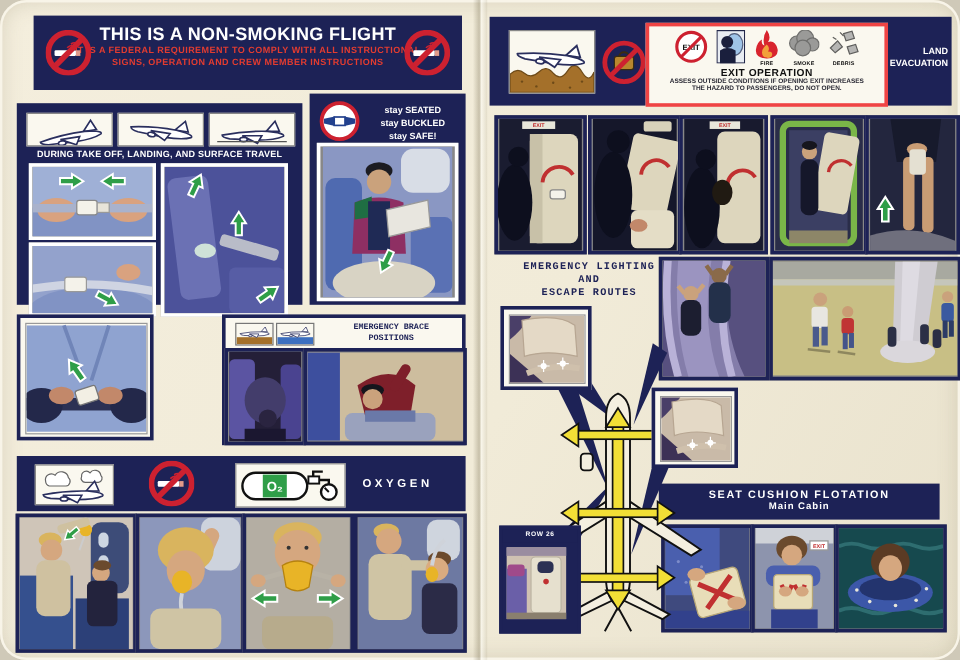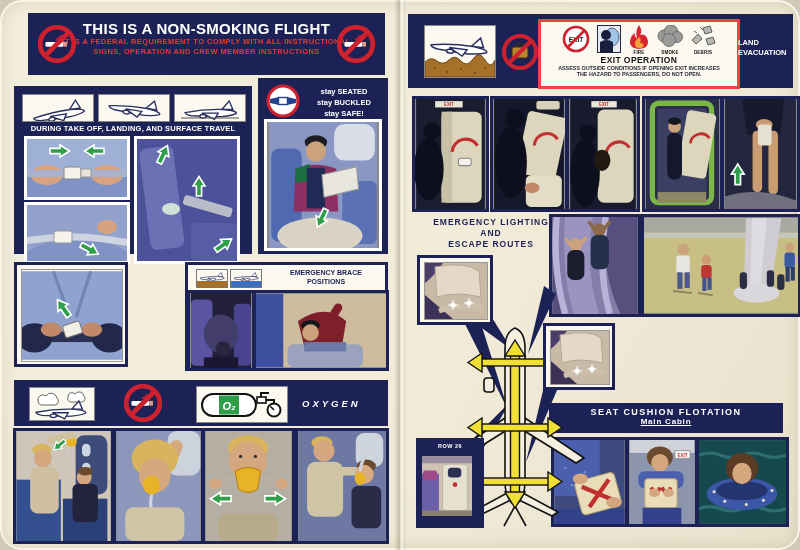--- a/index.html
+++ b/index.html
@@ -15,21 +15,21 @@
     border-radius:22px;
   }
   .abs{position:absolute;}
   .navybox{background:var(--navy);}
   .photo{position:absolute; border:3px solid var(--navy); overflow:hidden; background:#888;}
   .photo svg{display:block; width:100%; height:100%;}
   .framed{position:absolute; background:var(--white); border:3px solid var(--navy); padding:4px;}
   .framed .inner{position:relative; width:100%; height:100%; overflow:hidden; border:1px solid #999;}
   .framed .inner svg{display:block; width:100%; height:100%;}
   .wtxt{color:#fff; font-weight:bold;}
-  .ntxt{color:var(--navy); font-weight:bold;}
+  .ntxt{color:var(--navy); font-weight:bold;font-family:Liberation Mono, monospace;}
   #fold{
     left:394px; top:0; width:12px; height:550px;
     background:linear-gradient(90deg, rgba(120,110,80,0) 0%, rgba(120,110,80,.35) 45%, rgba(255,255,250,.5) 60%, rgba(120,110,80,.12) 100%);
   }
   
   #hdr{left:28px; top:13px; width:357px; height:62px; text-align:center;}
   #hdr .t{margin-top:7px; font-size:15px; letter-spacing:.3px;}
   #hdr .s{font-size:7.5px; color:#e23c30; font-weight:bold; letter-spacing:.4px; line-height:10px;}
   #hdr .s:first-of-type{margin-top:3px;}
   
@@ -39,40 +39,40 @@
   #takeoff .lbl{position:absolute; top:38px; width:100%; text-align:center; font-size:7.5px; letter-spacing:.2px;}
   
   #stay{left:258px; top:78px; width:130px; height:176px;}
   #stay .lines{position:absolute; left:46px; top:8px; width:80px; text-align:center; font-size:7.5px; line-height:11px;}
   
   #brace{left:185px; top:262px; width:203px; height:109px; padding:0;}
   #brace .top{position:absolute; left:3px; top:3px; width:197px; height:25px; background:var(--white);}
   #brace .pb{position:absolute; top:4px; width:30px; height:17px; border:1px solid #777; overflow:hidden;}
   #brace .tt{position:absolute; left:78px; top:4px; width:120px; text-align:center; font-size:7px; line-height:8.5px;}
   
-  #oxy{left:14px; top:380px; width:374px; height:46px;font-style:italic;}
+  #oxy{left:14px; top:380px; width:374px; height:46px;}
   #oxy .obox{position:absolute; background:var(--white); border:1px solid #888;}
   #oxy .olbl{position:absolute; left:288px; top:18px; width:80px; font-size:9.5px; letter-spacing:3px;}
   
   #rtop{left:408px; top:14px; width:385px; height:74px;}
   #rtop .pbox{position:absolute; left:16px; top:11px; width:70px; height:51px; background:var(--white); border:1px solid #888;}
   #exitpanel{position:absolute; left:130px; top:5px; width:196px; height:64px; background:var(--white); border:3px solid #ef4444; text-align:center;}
   #exitpanel .icons{display:flex; justify-content:center; align-items:flex-start; gap:7px; margin-top:3px; height:30px;}
   #exitpanel .ic{display:flex; flex-direction:column; align-items:center;}
   #exitpanel .ic .cap{font-size:4.5px; font-weight:bold; color:#111; margin-top:1px; letter-spacing:.2px;}
   #exitpanel .et{font-size:8.5px; font-weight:bold; color:#101010; letter-spacing:.4px; margin-top:0px;}
   #exitpanel .ew{font-size:5.4px; color:#2a2a35; line-height:6.4px; font-weight:bold;}
-  #land{position:absolute; left:330px; top:24px; width:52px; text-align:left; font-size:7.5px; line-height:10px;}
+  #land{position:absolute; left:330px; top:24px; width:52px; text-align:right; font-size:7.5px; line-height:10px;}
   
   #lighttitle{left:416px; top:217px; width:150px; text-align:center; font-size:8.5px; line-height:11px; letter-spacing:1px;}
   #row26cap{position:absolute; left:0; top:0; width:100%; height:11px; background:var(--navy); color:#fff; font-size:5.5px; font-weight:bold; text-align:center; line-height:11px; letter-spacing:.5px;}
   
   #flotbar{left:549px; top:403px; width:234px; height:30px; text-align:center;}
   #flotbar .t1{font-size:9px; letter-spacing:1.4px; margin-top:4px;}
-  #flotbar .t2{font-size:8px; letter-spacing:.8px;text-decoration:underline;}
+  #flotbar .t2{font-size:8px; letter-spacing:.8px;}
   #diagram{left:408px; top:250px; width:232px; height:280px; pointer-events:none; z-index:1;}
   .z2{z-index:2;}
 </style>
 </head>
 <body>
 
 <div id="card">
 
   <svg width="0" height="0" style="position:absolute" aria-hidden="true">
     <defs>

